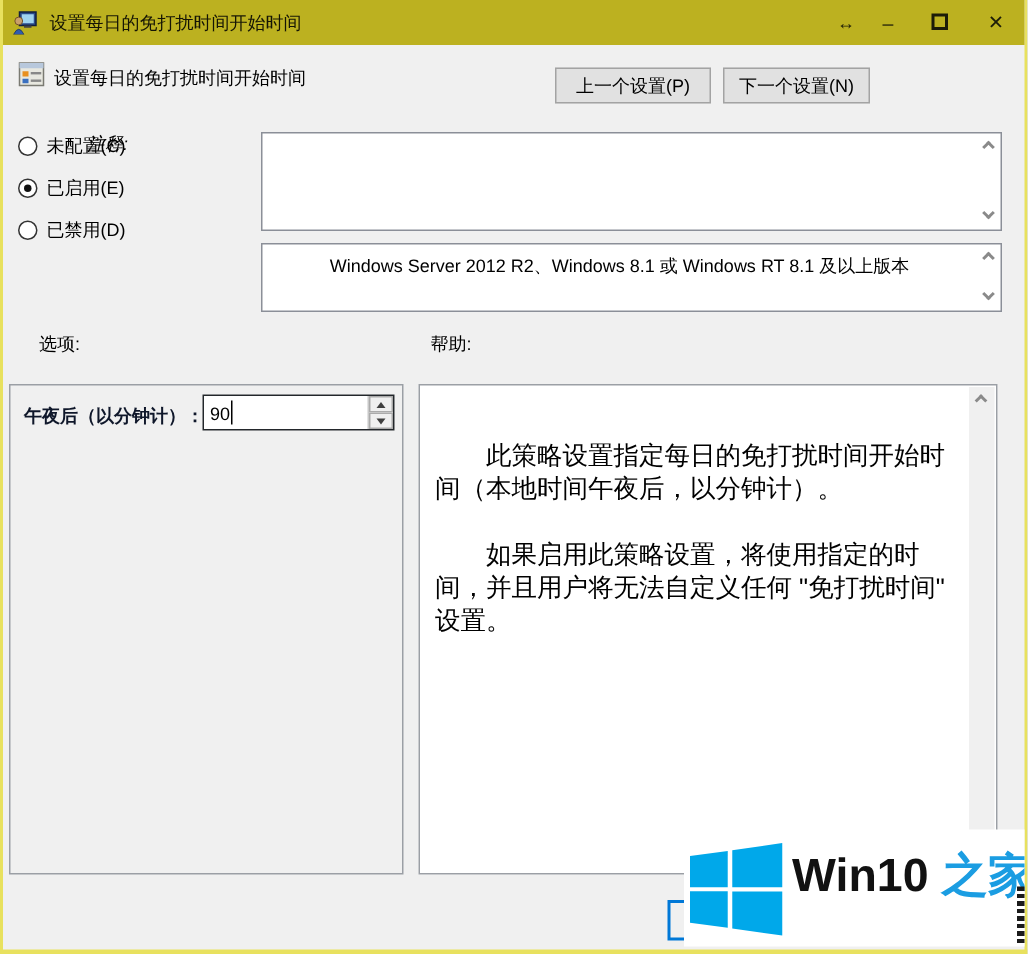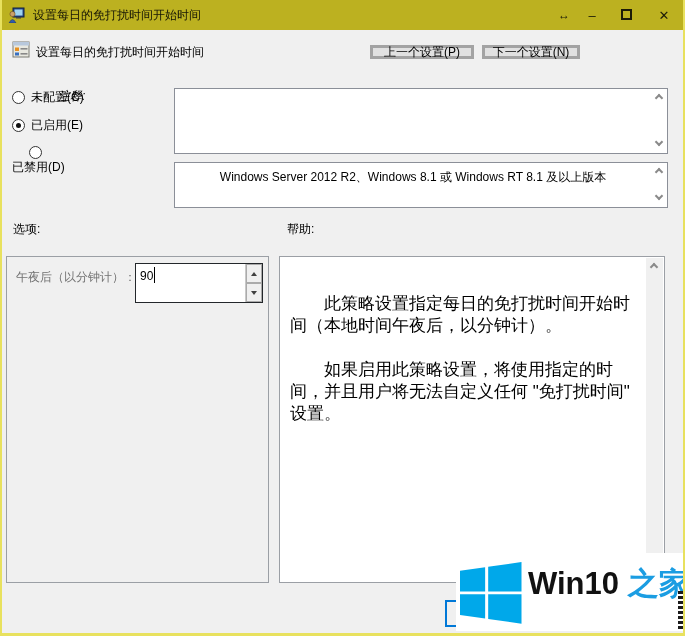--- a/index.html
+++ b/index.html
@@ -9,41 +9,41 @@
   .titlebar{position:absolute;top:0;left:-2px;width:685px;height:30px;background:#bcb120;display:flex;align-items:center;}
   .titlebar .tb-icon{margin-left:8px;width:17px;height:16px;}
   .titlebar .tb-title{margin-left:8px;font-size:12px;color:#151505;}
   .caption-btns{position:absolute;right:0;top:0;height:30px;display:flex;align-items:center;}
   .cap{width:38px;text-align:center;font-size:13px;color:#1c1c08;cursor:default;}
   .cap.resize{width:26px;font-size:12px;}
   .cap.min{width:30px;}
   .maxbox{display:inline-block;width:11px;height:11px;border:2px solid #1c1c08;}
   .hdr-icon{position:absolute;left:10px;top:41px;width:18px;height:17px;}
   .hdr-title{position:absolute;left:34px;top:44px;font-size:12px;color:#000;}
-  .btn{position:absolute;height:14px;background:#e1e1e1;border:3px solid #a3a3a3;font-size:12px;color:#000;
+  .btn{position:absolute;height:24px;background:#e1e1e1;border:1px solid #a3a3a3;font-size:12px;color:#000;
        display:flex;align-items:center;justify-content:center;}
   .btn.prev{left:368px;top:45px;width:104px;}
   .btn.next{left:480px;top:45px;width:98px;}
   .radio-row{position:absolute;left:10px;height:14px;display:flex;align-items:center;font-size:12px;color:#000;}
   .radio-circle{width:13px;height:13px;border:1px solid #333;border-radius:50%;background:#fff;margin-right:6px;position:relative;flex:0 0 13px;}
   .radio-circle.checked::after{content:"";position:absolute;left:3px;top:3px;width:5px;height:5px;border-radius:50%;background:#111;}
   .side-label{position:absolute;width:110px;right:auto;text-align:left;font-size:12px;color:#000;font-style:italic;}
   .textbox{position:absolute;background:#fff;border:1px solid #8b8f98;text-align:center;}
   .tb-comment{left:172px;top:88px;width:494px;height:66px;}
   .tb-plat{left:172px;top:162px;width:494px;height:46px;font-size:12px;color:#000;padding:6px 22px 0 6px;}
   .scroll-chev{position:absolute;width:9px;height:9px;}
   .chev{position:absolute;left:1px;top:2px;width:6px;height:6px;border-left:2px solid #8a8a8a;border-top:2px solid #8a8a8a;}
   .chev.up{transform:rotate(45deg);}
   .chev.down{transform:rotate(225deg);top:-1px;}
   .sec-label{position:absolute;font-size:12px;color:#000;}
   .panel{position:absolute;border:1px solid #9b9fa5;background:#f0f0f0;}
   .panel.options{left:4px;top:256px;width:263px;height:327px;}
   .panel.help{left:277px;top:256px;width:386px;height:327px;background:#fff;}
-  .opt-label{position:absolute;left:9px;top:12px;font-size:12px;color:#737373;}
-  .spin{position:absolute;left:128px;top:6px;width:128px;height:40px;border:1px solid #23272b;background:#fff;display:flex;}
+  .opt-label{position:absolute;left:9px;top:12px;font-size:12px;color:#0f172a;font-weight:bold;}
+  .spin{position:absolute;left:128px;top:6px;width:128px;height:24px;border:1px solid #23272b;background:#fff;display:flex;}
   .spin-value{flex:1;font-size:12px;color:#000;padding:5px 0 0 4px;position:relative;}
   .spin-caret{position:absolute;left:18px;top:3px;width:1px;height:16px;background:#000;}
   .spin-btns{width:17px;display:flex;flex-direction:column;border-left:1px solid #c8c8c8;}
   .spin-btn{flex:1;background:#f0f0f0;border:1px solid #ababab;display:flex;align-items:center;justify-content:center;}
   .tri-up{width:0;height:0;border-left:3px solid transparent;border-right:3px solid transparent;border-bottom:4px solid #404040;}
   .tri-down{width:0;height:0;border-left:3px solid transparent;border-right:3px solid transparent;border-top:4px solid #404040;}
   .help-scroll{position:absolute;right:1px;top:1px;bottom:1px;width:17px;background:#f0f0f0;}
   .help-body{position:absolute;left:10px;right:24px;top:36px;font-size:17px;line-height:22px;color:#000;}
   .help-body p{margin:0 0 22px 0;text-indent:2em;}
   .ok-btn{position:absolute;left:443px;top:600px;width:90px;height:27px;background:#f0f0f0;border:2px solid #0078d7;}
@@ -91,21 +91,21 @@
   <div class="btn next">下一个设置(N)</div>
 
   <div class="radio-row" style="top:90px;">
     <span class="radio-circle"></span>
     <span>未配置(C)</span>
   </div>
   <div class="radio-row" style="top:118px;">
     <span class="radio-circle checked"></span>
     <span>已启用(E)</span>
   </div>
-  <div class="radio-row" style="top:146px;flex-direction:column;">
+  <div class="radio-row" style="top:146px;">
     <span class="radio-circle"></span>
     <span>已禁用(D)</span>
   </div>
 
   <div class="side-label" style="left:56px;top:88px;">注释:</div>
   <div class="textbox tb-comment">
     <span></span>
     <span class="scroll-chev" style="right:3px;top:4px;">
         <span class="chev up"></span>
       </span>
@@ -117,21 +117,21 @@
   <div class="textbox tb-plat">
     <span>Windows Server 2012 R2、Windows 8.1 或 Windows RT 8.1 及以上版本</span>
     <span class="scroll-chev" style="right:3px;top:4px;">
         <span class="chev up"></span>
       </span>
     <span class="scroll-chev" style="right:3px;bottom:4px;">
         <span class="chev down"></span>
       </span>
   </div>
 
-  <div class="sec-label" style="left:11px;top:221px;">选项:</div>
+  <div class="sec-label" style="left:24px;top:221px;">选项:</div>
   <div class="sec-label" style="left:285px;top:221px;">帮助:</div>
 
   <div class="panel options">
     <span class="opt-label">午夜后（以分钟计）：</span>
     <div class="spin">
       <div class="spin-value">
         <span>90</span>
         <span class="spin-caret"></span>
       </div>
       <div class="spin-btns">

